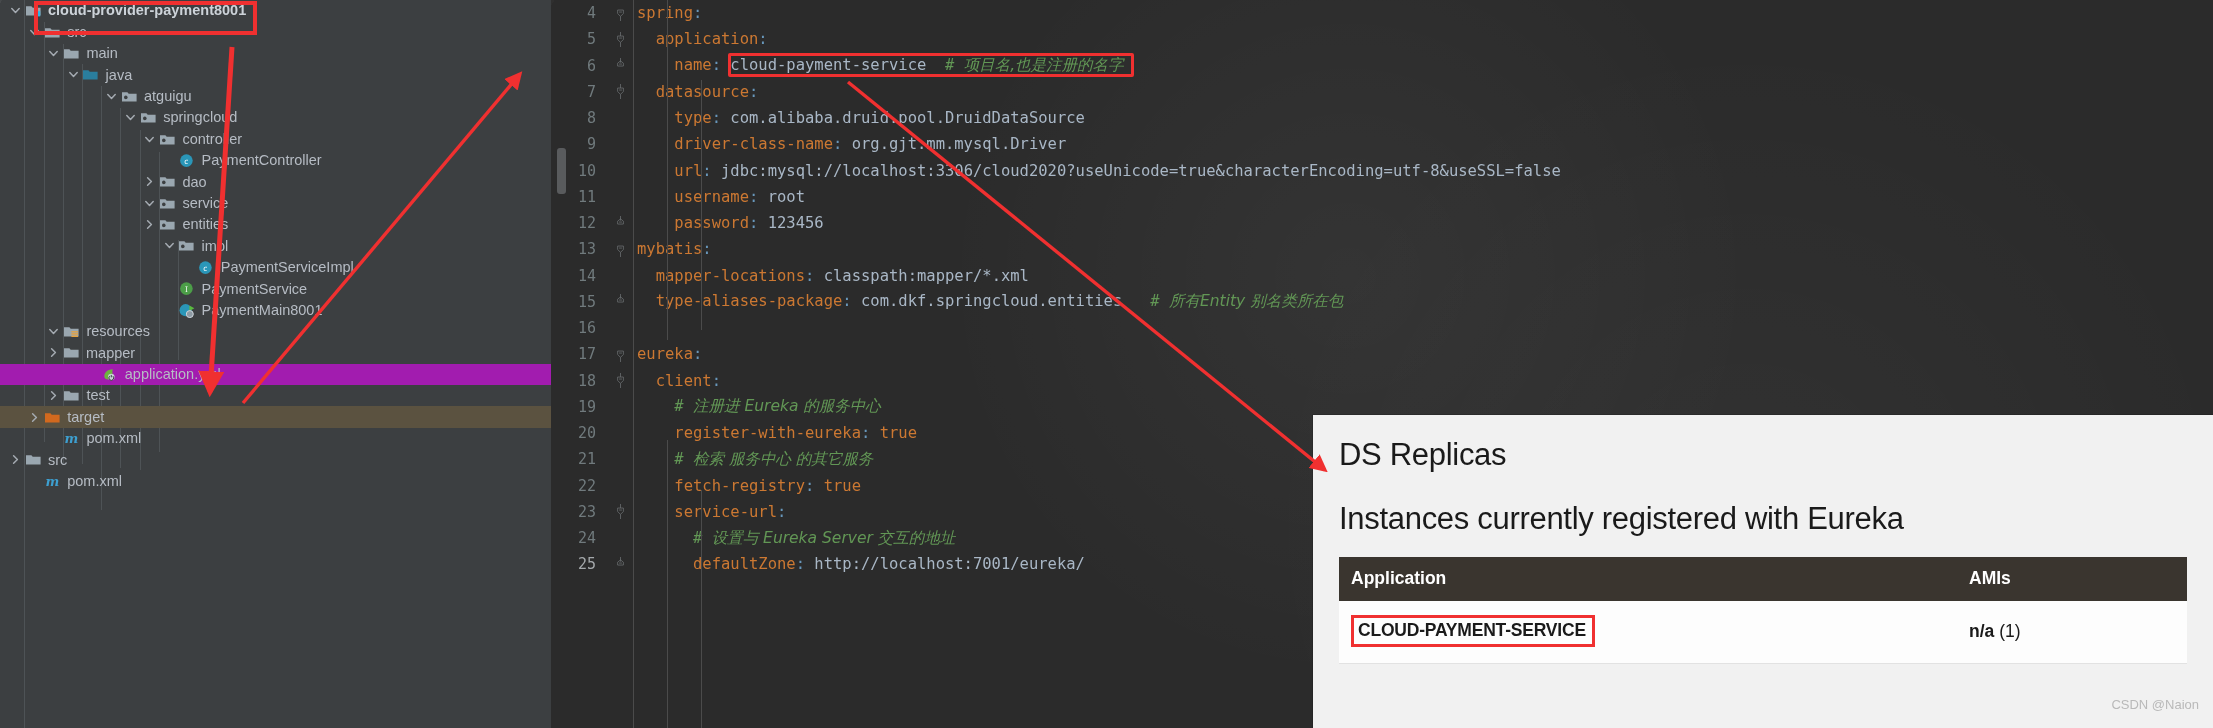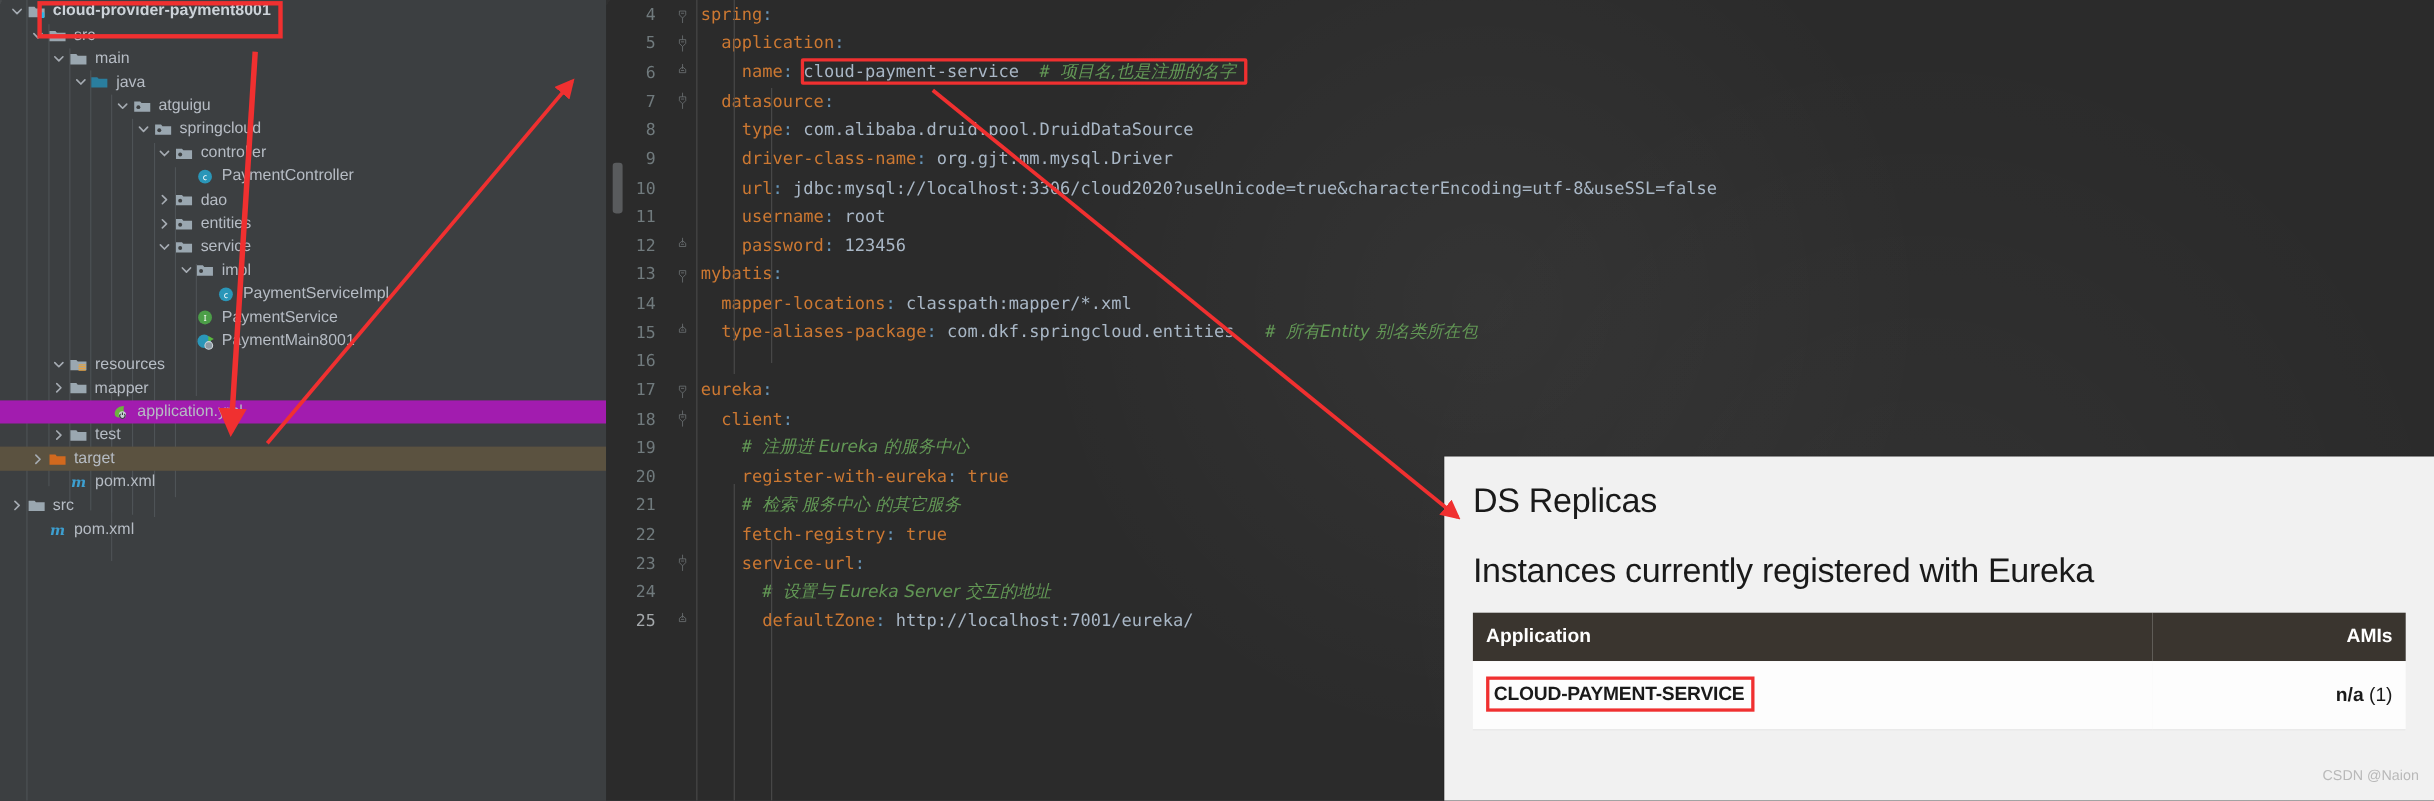--- a/index.html
+++ b/index.html
@@ -148,21 +148,21 @@
     text-align: left;
     padding: 11px 12px 12px 12px;
   }
   .eu-table tbody td {
     background: #fdfdfd;
     font-size: 17.5px;
     color: #1a1a1a;
     padding: 14px 12px 16px 12px;
     border-bottom: 1px solid #e2e2e2;
   }
-  .eu-table .col-ami { text-align: right; width: 230px; }
+  .eu-table .col-ami { text-align: left; width: 230px; }
   .app-cell-inner {
     display: inline-block;
     padding: 2px 6px 3px 4px;
     border: 3px solid #f03030;
     font-weight: bold;
     letter-spacing: -0.2px;
   }
   .ami-val { font-weight: bold; }
   .ami-count { font-weight: normal; }
   .watermark {
@@ -310,44 +310,44 @@
             <svg width="17" height="15" viewBox="0 0 17 15">
               <path d="M1 3.2 L6.4 3.2 L7.7 4.7 L15.6 4.7 L15.6 12.6 L1 12.6 Z" fill="#9aa7b0"></path>
               <circle cx="4.8" cy="8.4" r="1.8" fill="#3c3f41"></circle>
             </svg>
           </span>
           <span class="lbl">dao</span>
         </div>
         <div class="tree-row" style="padding-left: 142.4px;">
           <span class="arrow">
             <svg width="11" height="11" viewBox="0 0 11 11">
+              <path d="M1.8 3.6 L5.5 7.4 L9.2 3.6" fill="none" stroke="#a5abb2" stroke-width="1.5" stroke-linecap="round" stroke-linejoin="round"></path>
+            </svg>
+          </span>
+          <span class="ico">
+            <svg width="17" height="15" viewBox="0 0 17 15">
+              <path d="M1 3.2 L6.4 3.2 L7.7 4.7 L15.6 4.7 L15.6 12.6 L1 12.6 Z" fill="#9aa7b0"></path>
+              <circle cx="4.8" cy="8.4" r="1.8" fill="#3c3f41"></circle>
+            </svg>
+          </span>
+          <span class="lbl">service</span>
+        </div>
+        <div class="tree-row" style="padding-left: 142.4px;">
+          <span class="arrow">
+            <svg width="11" height="11" viewBox="0 0 11 11">
               <path d="M3.6 1.8 L7.4 5.5 L3.6 9.2" fill="none" stroke="#a5abb2" stroke-width="1.5" stroke-linecap="round" stroke-linejoin="round"></path>
             </svg>
           </span>
           <span class="ico">
             <svg width="17" height="15" viewBox="0 0 17 15">
               <path d="M1 3.2 L6.4 3.2 L7.7 4.7 L15.6 4.7 L15.6 12.6 L1 12.6 Z" fill="#9aa7b0"></path>
               <circle cx="4.8" cy="8.4" r="1.8" fill="#3c3f41"></circle>
             </svg>
           </span>
           <span class="lbl">entities</span>
-        </div>
-        <div class="tree-row" style="padding-left: 142.4px;">
-          <span class="arrow">
-            <svg width="11" height="11" viewBox="0 0 11 11">
-              <path d="M1.8 3.6 L5.5 7.4 L9.2 3.6" fill="none" stroke="#a5abb2" stroke-width="1.5" stroke-linecap="round" stroke-linejoin="round"></path>
-            </svg>
-          </span>
-          <span class="ico">
-            <svg width="17" height="15" viewBox="0 0 17 15">
-              <path d="M1 3.2 L6.4 3.2 L7.7 4.7 L15.6 4.7 L15.6 12.6 L1 12.6 Z" fill="#9aa7b0"></path>
-              <circle cx="4.8" cy="8.4" r="1.8" fill="#3c3f41"></circle>
-            </svg>
-          </span>
-          <span class="lbl">service</span>
         </div>
         <div class="tree-row" style="padding-left: 161.6px;">
           <span class="arrow">
             <svg width="11" height="11" viewBox="0 0 11 11">
               <path d="M1.8 3.6 L5.5 7.4 L9.2 3.6" fill="none" stroke="#a5abb2" stroke-width="1.5" stroke-linecap="round" stroke-linejoin="round"></path>
             </svg>
           </span>
           <span class="ico">
             <svg width="17" height="15" viewBox="0 0 17 15">
               <path d="M1 3.2 L6.4 3.2 L7.7 4.7 L15.6 4.7 L15.6 12.6 L1 12.6 Z" fill="#9aa7b0"></path>

